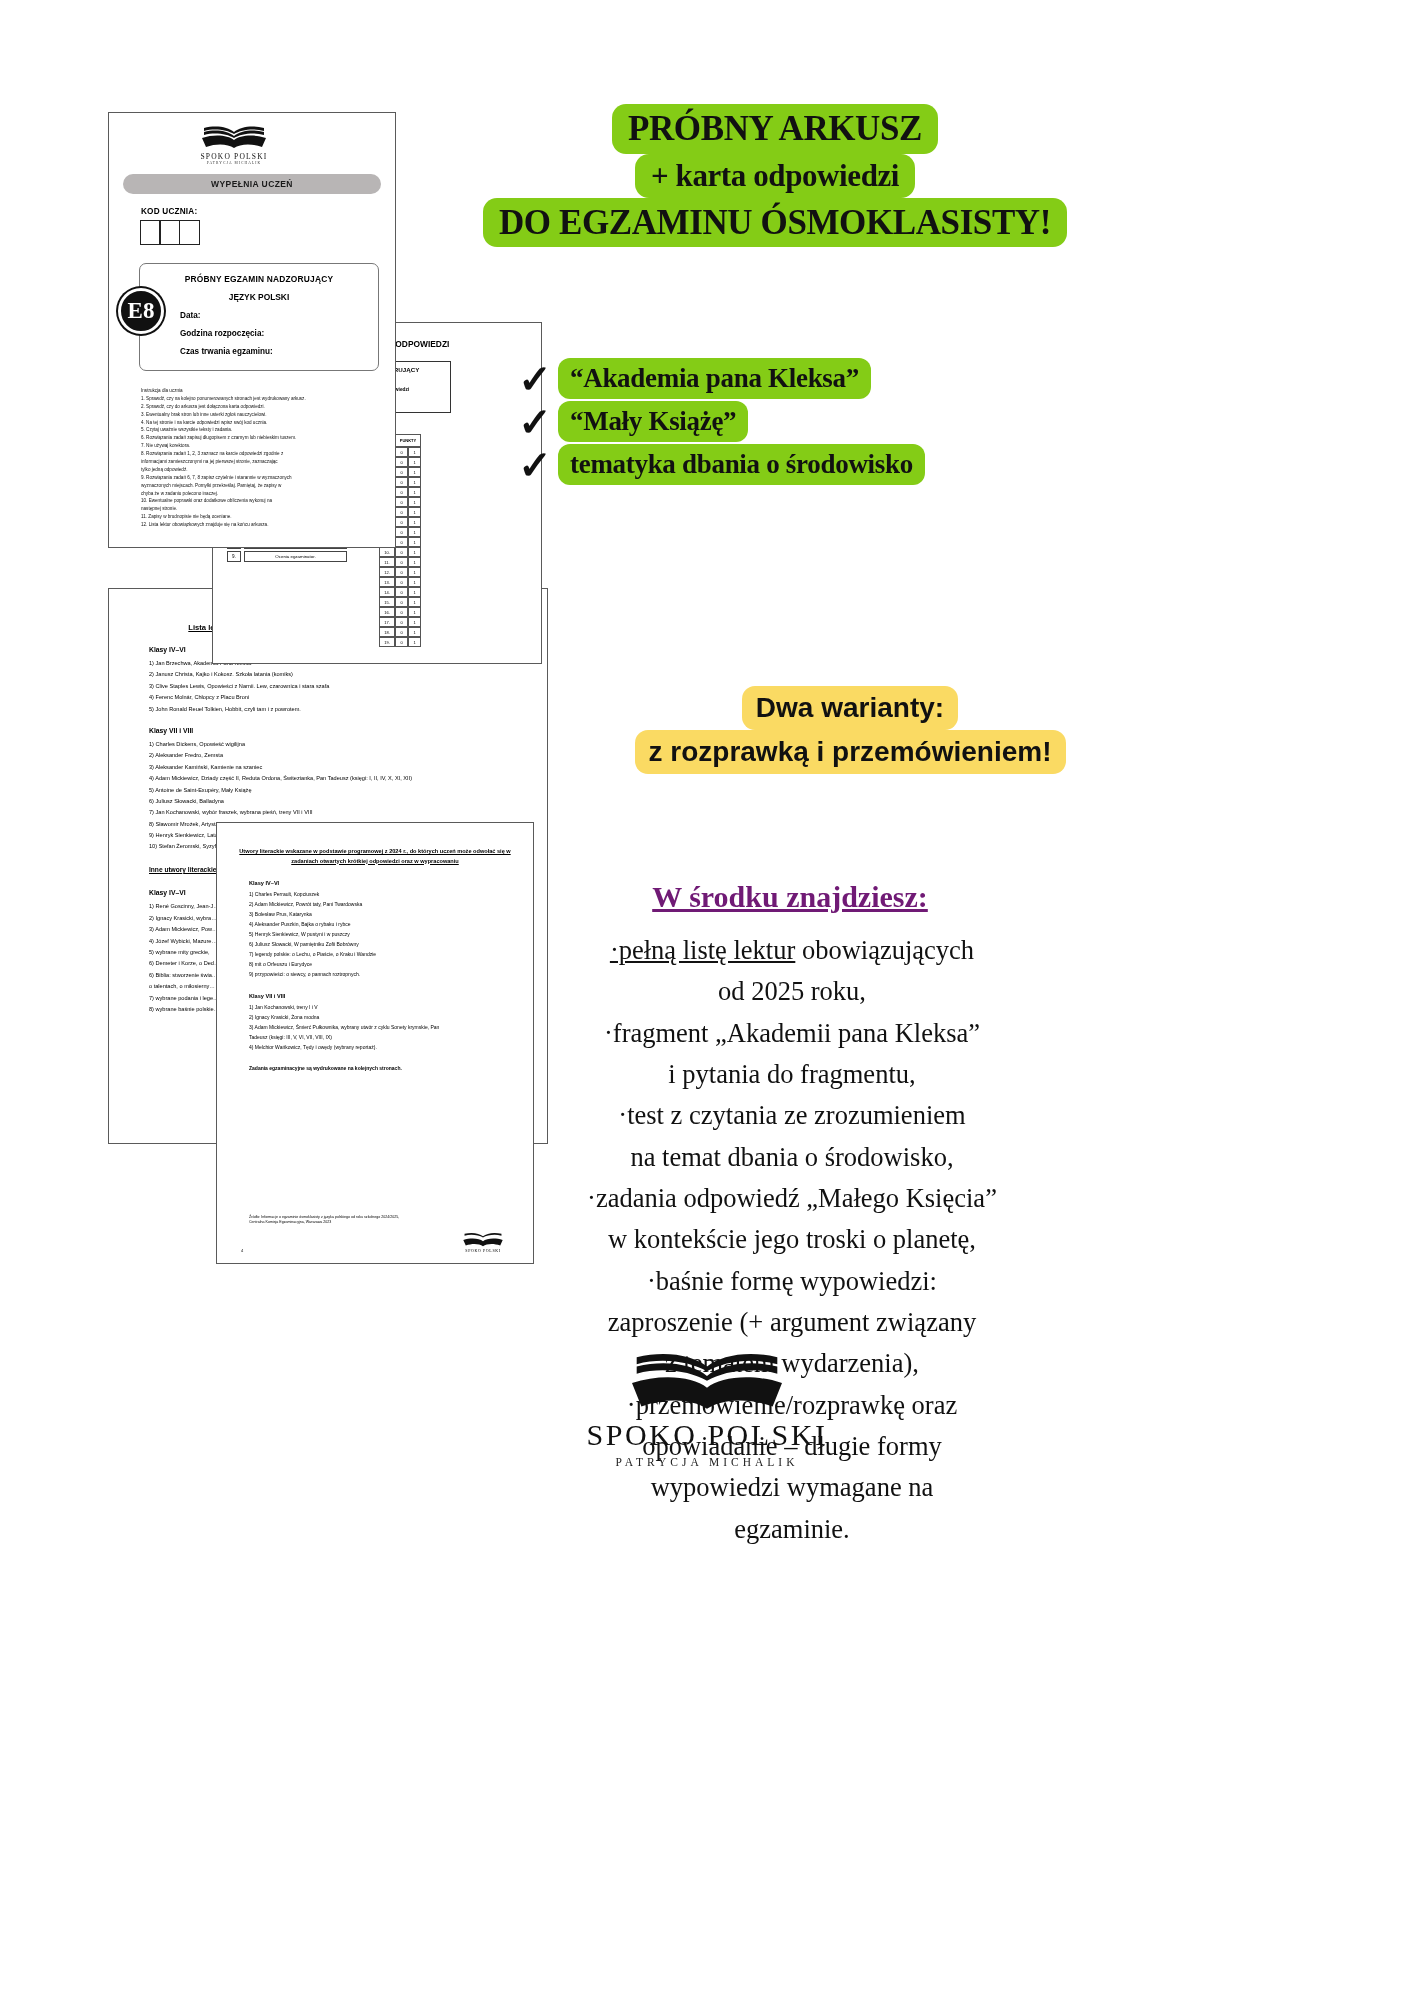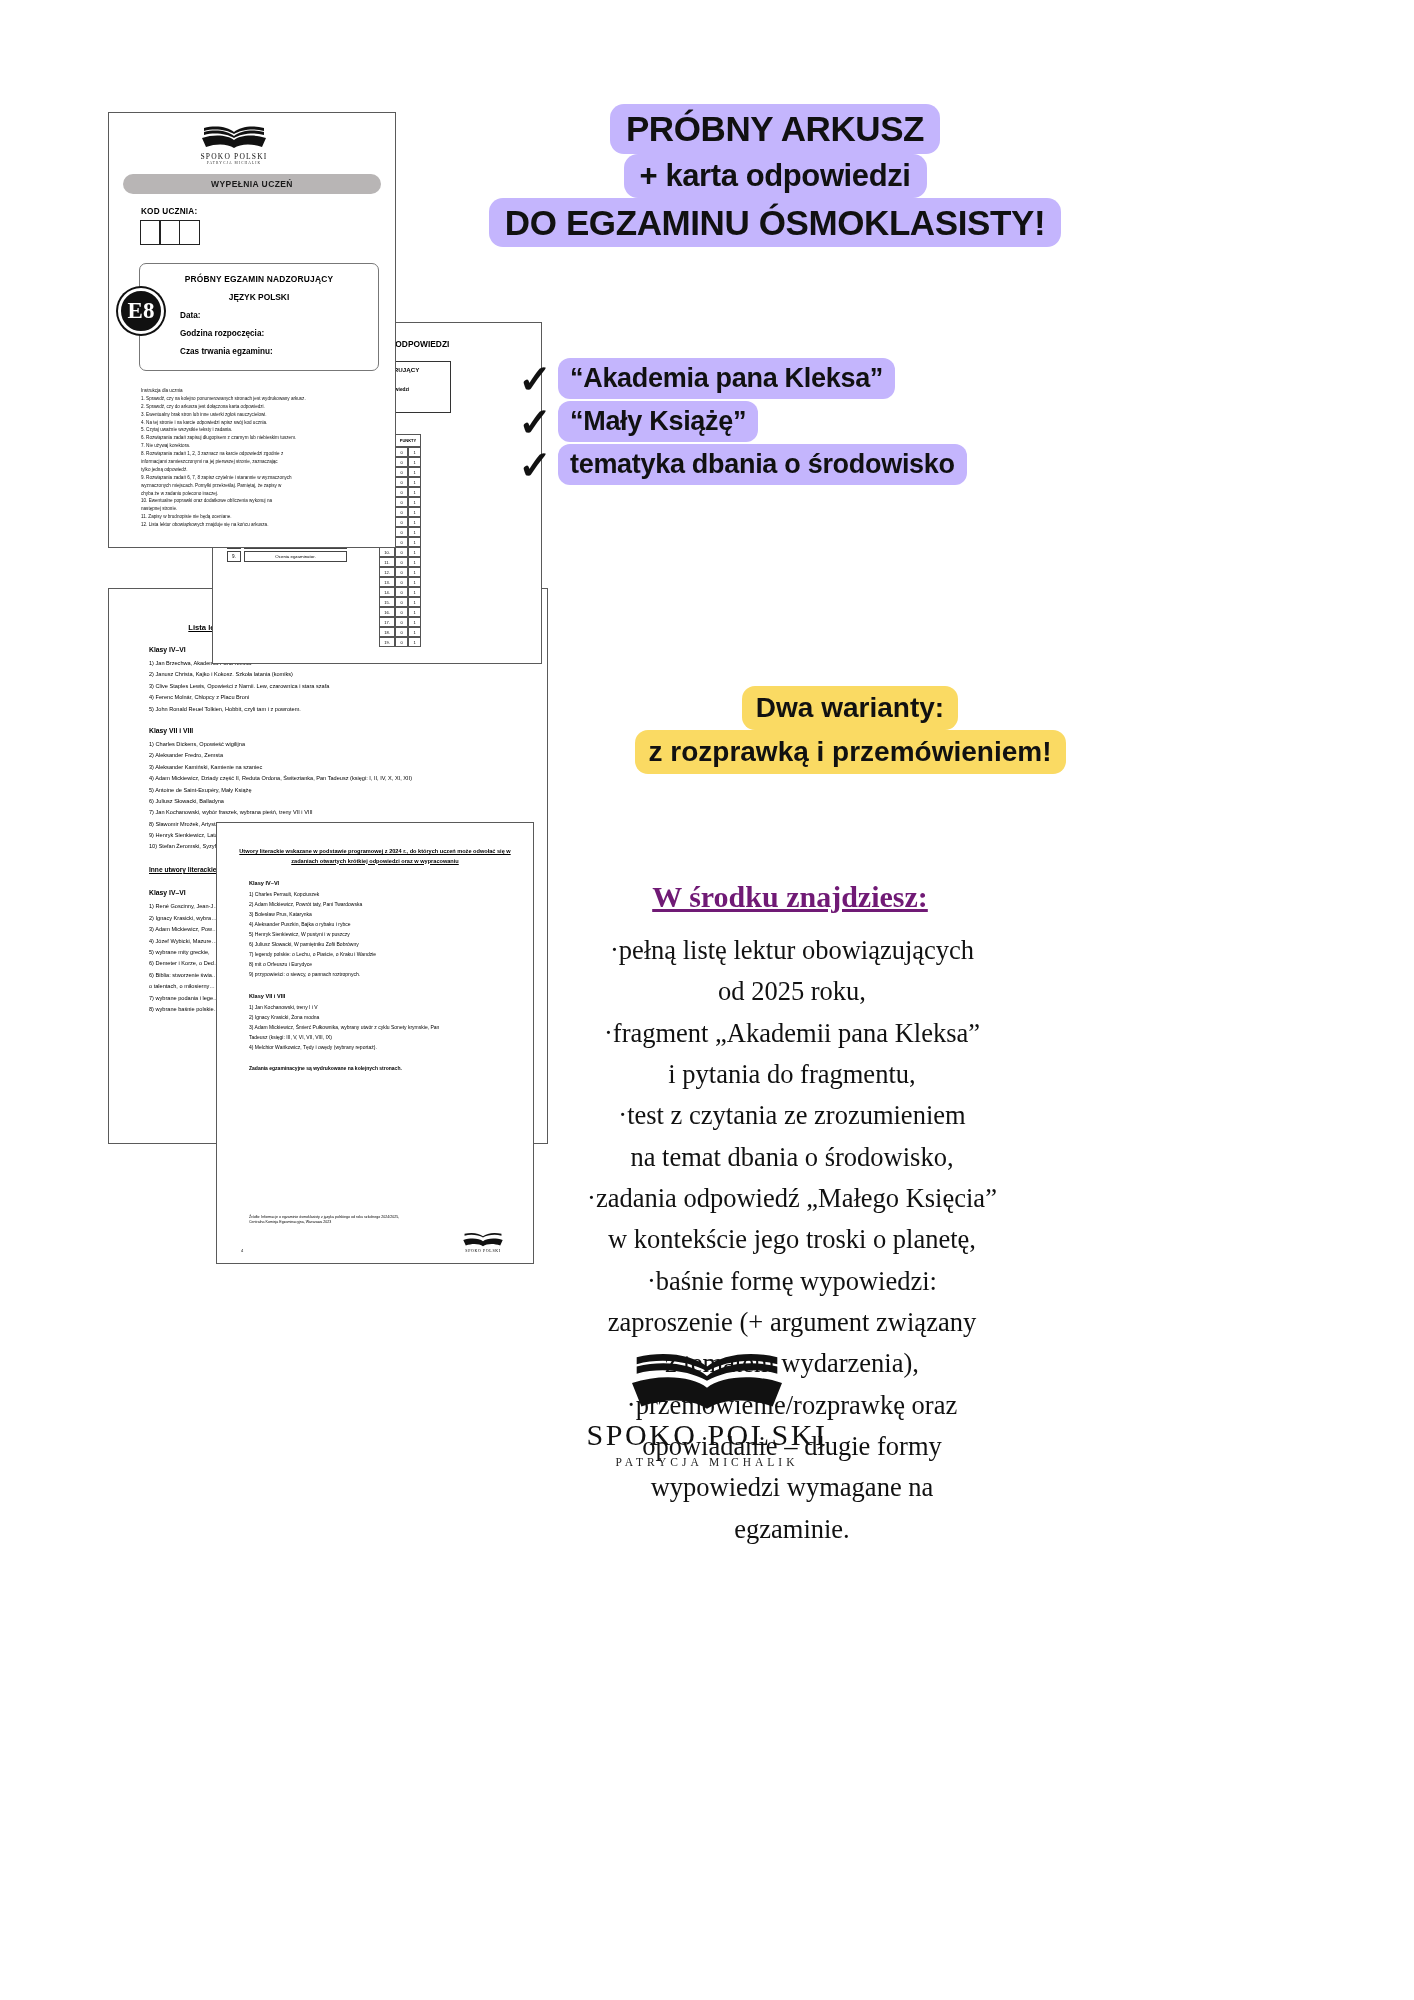--- a/index.html
+++ b/index.html
@@ -89,21 +89,21 @@
      margin: 24px 16px 0 16px; line-height:1.7;}
   .ut-k { font-size:5.6px; font-weight:bold; margin: 14px 0 5px 32px;}
   .ut-i { font-size:5px; margin:0 14px 2.5px 32px; line-height:1.5;}
   .ut-note { font-size:5px; font-weight:bold; margin: 14px 0 0 32px;}
   .ut-src { font-size:3.6px; margin: 0 0 0 32px; line-height:1.6;}
   .ut-pg { font-size:4px; margin-left: 12px;}
 
   
   .promo { position: absolute; left: 470px; top: 0; width: 944px; height: 2000px; }
 
-  .hl-green { background: #c4b5fd; }
+  .hl-green { background: #84cc16; font-family: Liberation Serif, serif; }
   .hl-yellow { background: #fada63; }
 
   .head-wrap { position:absolute; left: 0; top: 104px; width: 610px; text-align:center; }
   .head-line {
     display: table; margin: 0 auto; font-size: 35px; font-weight: bold;
     color: #111; line-height: 1.30; padding: 2px 16px; border-radius: 14px;
     letter-spacing: -0.4px;
   }
   .head-line.sub { font-size: 31px; }
 
@@ -116,21 +116,21 @@
 
   .dwa-wrap { position:absolute; left: 130px; top: 686px; width: 500px; text-align:center;}
   .dwa-line { display: table; margin: 0 auto; font-size: 28px; font-weight:bold;
     color:#111; padding: 3px 14px; border-radius: 13px; line-height:1.35; }
 
   .body-head { position:absolute; left: 0; top: 880px; width: 640px; text-align:center;
     font-family: "Liberation Serif", serif; font-size: 30px; font-weight: bold;
     text-decoration: underline; color:#701a75; }
   .body-text { position:absolute; left: 12px; top: 930px; width: 620px; text-align:center;
     font-family: "Liberation Serif", serif; font-size: 26.5px; line-height: 1.56; color:#111; }
-  .body-text .u { }
+  .body-text .u { text-decoration: underline; }
 
   
   .foot { position:absolute; left: 0; right:0; top: 1352px; display:flex;
     flex-direction:column; align-items:center; }
   .foot-name { font-family:"Liberation Serif", serif; font-size: 30px; letter-spacing: 2.5px; color:#111; margin-top: 4px;}
   .foot-sub { font-family:"Liberation Serif", serif; font-size: 11.5px; letter-spacing: 4px; color:#222; margin-top: 4px;}
 </style>
 </head>
 <body>
 

